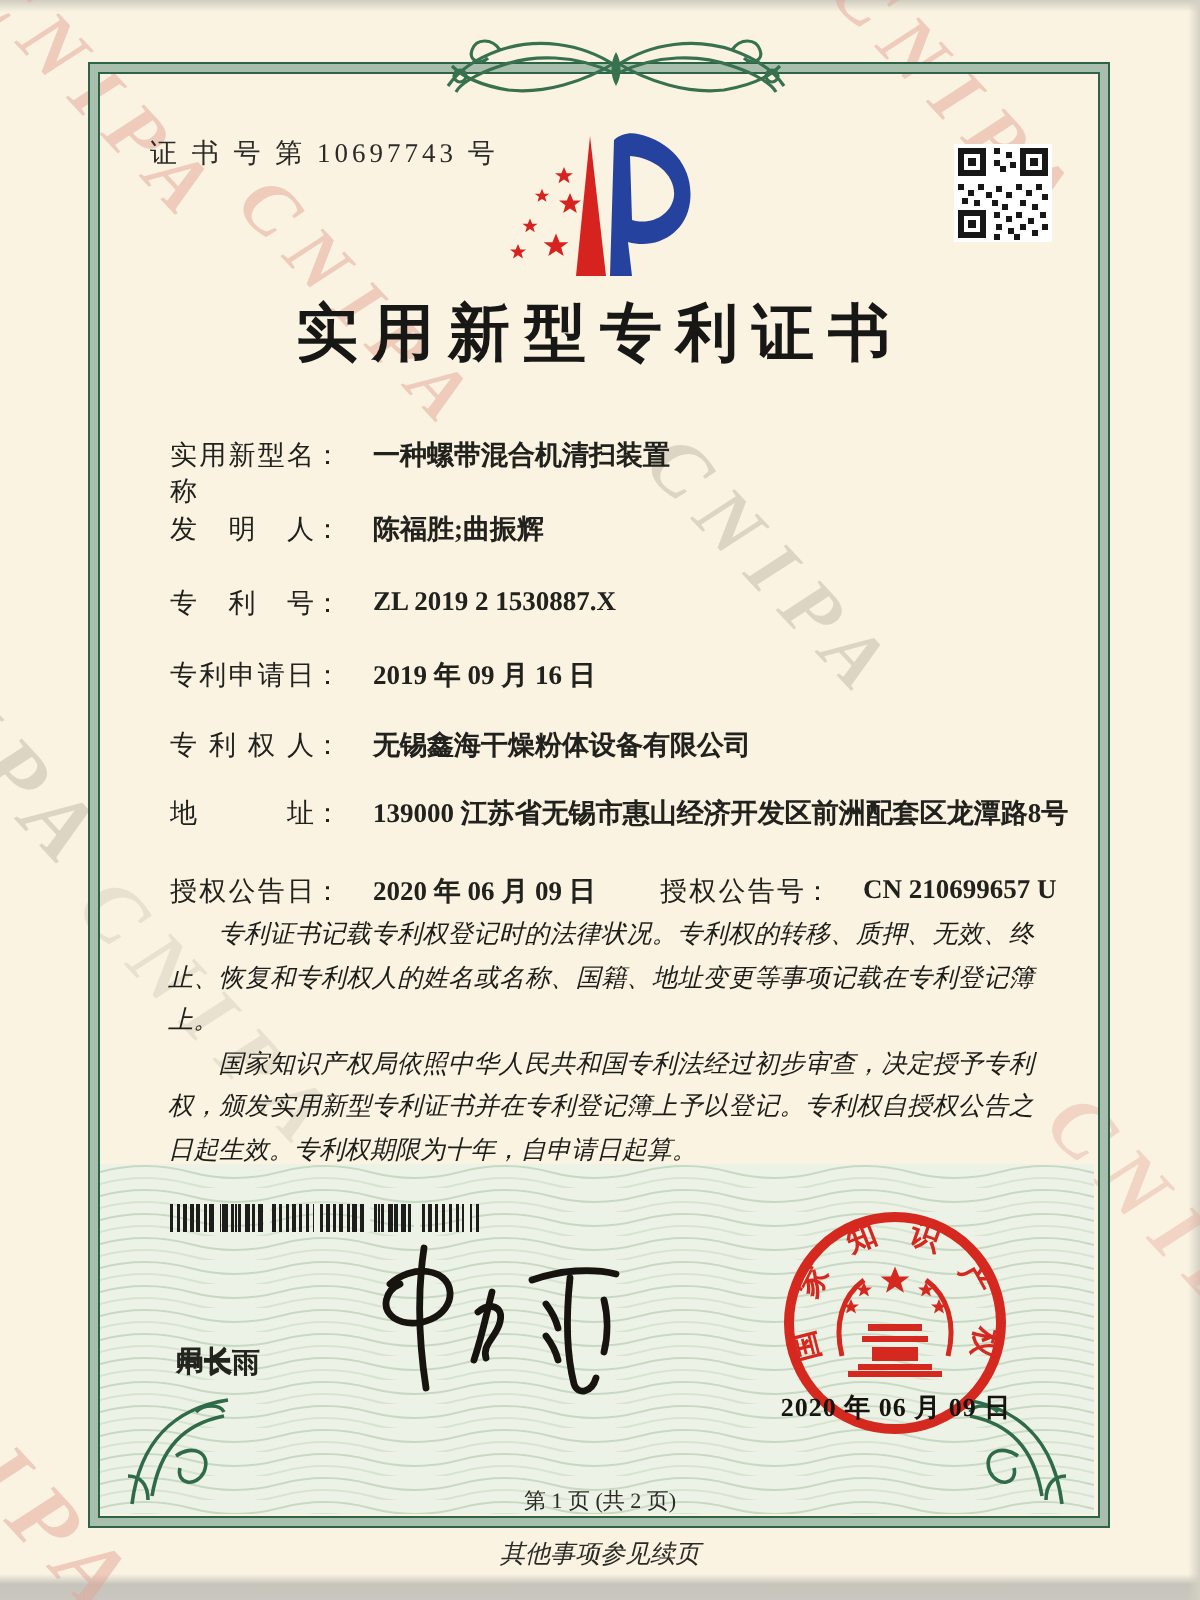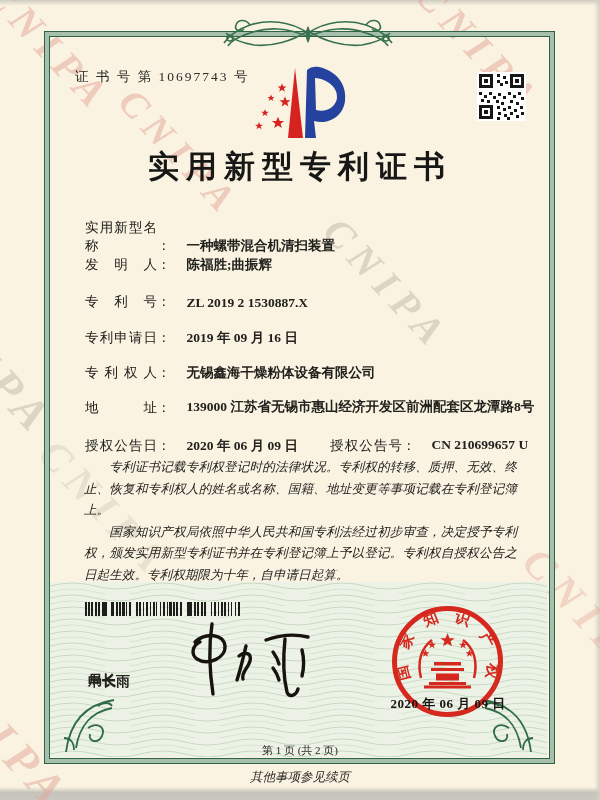--- a/index.html
+++ b/index.html
@@ -7,21 +7,21 @@
   .page{position:relative;width:600px;height:800px;background:#faf3e2;overflow:hidden;}
   .edge-top{position:absolute;left:0;top:0;width:600px;height:6px;background:linear-gradient(#cfccc0,#faf3e2);}
   .edge-bottom{position:absolute;left:0;top:787px;width:600px;height:13px;background:linear-gradient(#faf3e2,#c6c4bb 40%,#c9c7bf);}
   .edge-right{position:absolute;top:0;left:594px;width:6px;height:800px;background:linear-gradient(90deg,rgba(250,243,226,0),#d4d0c3);}
   .wm{position:absolute;font-weight:bold;font-style:italic;letter-spacing:9px;transform:rotate(47deg);transform-origin:left top;z-index:1;pointer-events:none;}
   .wm.pink{color:rgba(228,164,150,.5);}
   .wm.gray{color:rgba(185,178,160,.45);}
   .frame{position:absolute;left:44px;top:31px;width:509px;height:731px;border:1px solid #2d6347;box-shadow:inset 0 0 0 4px #a8bfae, inset 0 0 0 5px #2d6347;z-index:2;}
   .cert-no{position:absolute;left:75px;top:68px;font-size:13.5px;letter-spacing:2px;color:#2a2a26;z-index:3;}
   .title{position:absolute;left:0;top:146px;width:600px;text-align:center;font-size:31px;font-weight:700;letter-spacing:7px;color:#171715;z-index:3;}
-  .row{position:absolute;left:85px;display:flex;align-items:flex-end;font-size:13.5px;color:#21211d;font-weight:500;z-index:3;}
+  .row{position:absolute;left:85px;display:flex;align-items:flex-start;font-size:13.5px;color:#21211d;font-weight:500;z-index:3;}
   .flabel{display:inline-block;width:72px;text-align:justify;text-align-last:justify;}
   .fvalue{margin-left:16px;white-space:pre-wrap;font-weight:bold;}
   .fvalue.wrap{width:350px;line-height:18.5px;white-space:normal;}
   .row2{position:absolute;left:330px;display:flex;font-size:13.5px;color:#21211d;font-weight:500;z-index:3;justify-content:center;}
   .paras{position:absolute;left:84px;top:457px;width:433px;z-index:3;}
   .paras p{margin:0;font-size:12.6px;line-height:21.6px;text-indent:2em;font-style:italic;color:#1d1d1a;text-align:justify;}
   .band{position:absolute;left:50px;top:582px;width:497px;height:175px;z-index:2;}
   .band svg{display:block;}
   .barcode{position:absolute;left:85px;top:602px;width:156px;height:14px;z-index:3;
     background:

